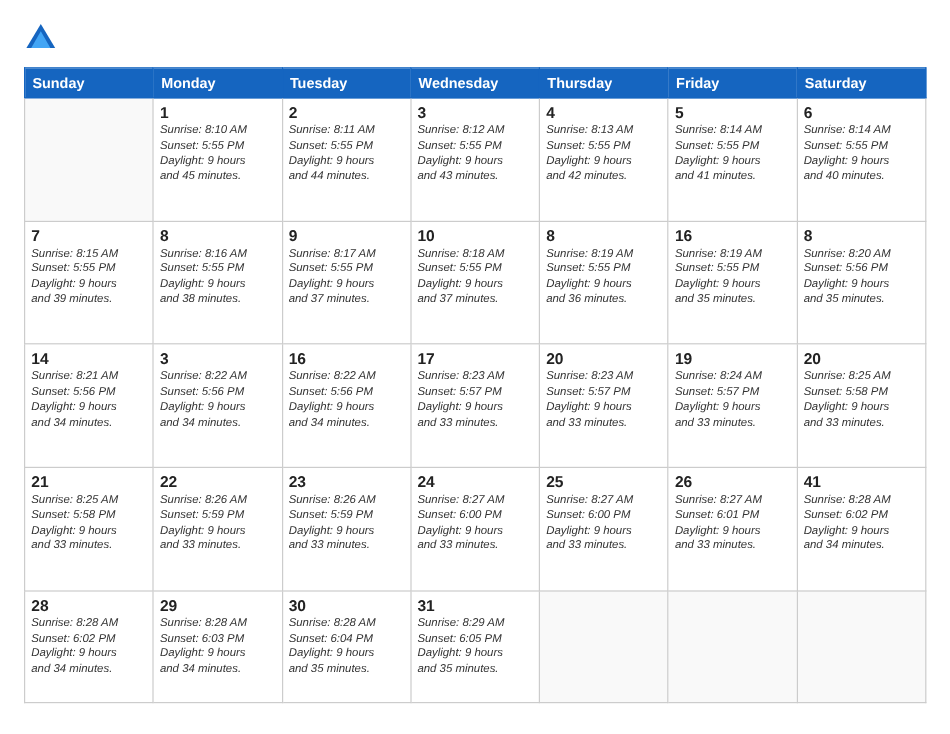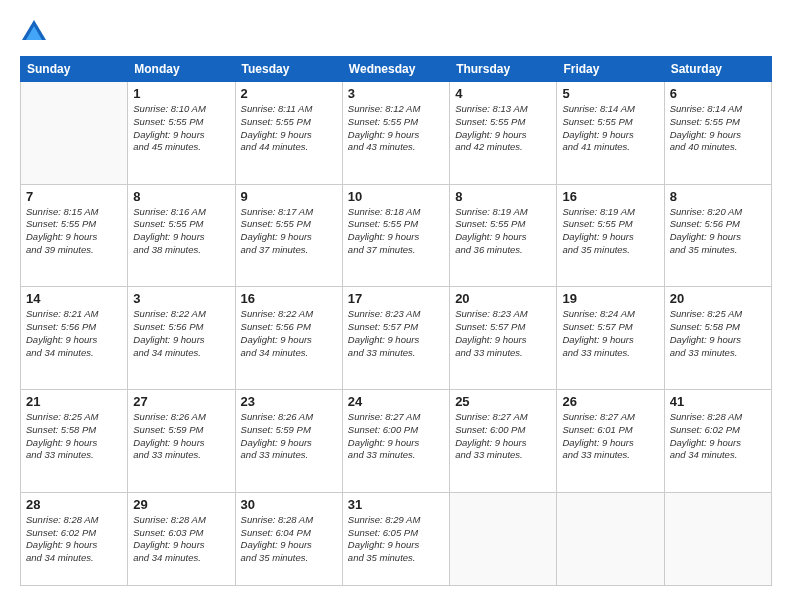--- a/index.html
+++ b/index.html
@@ -224,21 +224,21 @@
             <span class="day-num">20</span>
             <div class="day-info">Sunrise: 8:25 AM<br>Sunset: 5:58 PM<br>Daylight: 9 hours<br> and 33 minutes.</div>
           </td>
         </tr>
         <tr>
           <td>
             <span class="day-num">21</span>
             <div class="day-info">Sunrise: 8:25 AM<br>Sunset: 5:58 PM<br>Daylight: 9 hours<br> and 33 minutes.</div>
           </td>
           <td>
-            <span class="day-num">27</span>
+            <span class="day-num">22</span>
             <div class="day-info">Sunrise: 8:26 AM<br>Sunset: 5:59 PM<br>Daylight: 9 hours<br> and 33 minutes.</div>
           </td>
           <td>
             <span class="day-num">23</span>
             <div class="day-info">Sunrise: 8:26 AM<br>Sunset: 5:59 PM<br>Daylight: 9 hours<br> and 33 minutes.</div>
           </td>
           <td>
             <span class="day-num">24</span>
             <div class="day-info">Sunrise: 8:27 AM<br>Sunset: 6:00 PM<br>Daylight: 9 hours<br> and 33 minutes.</div>
           </td>

